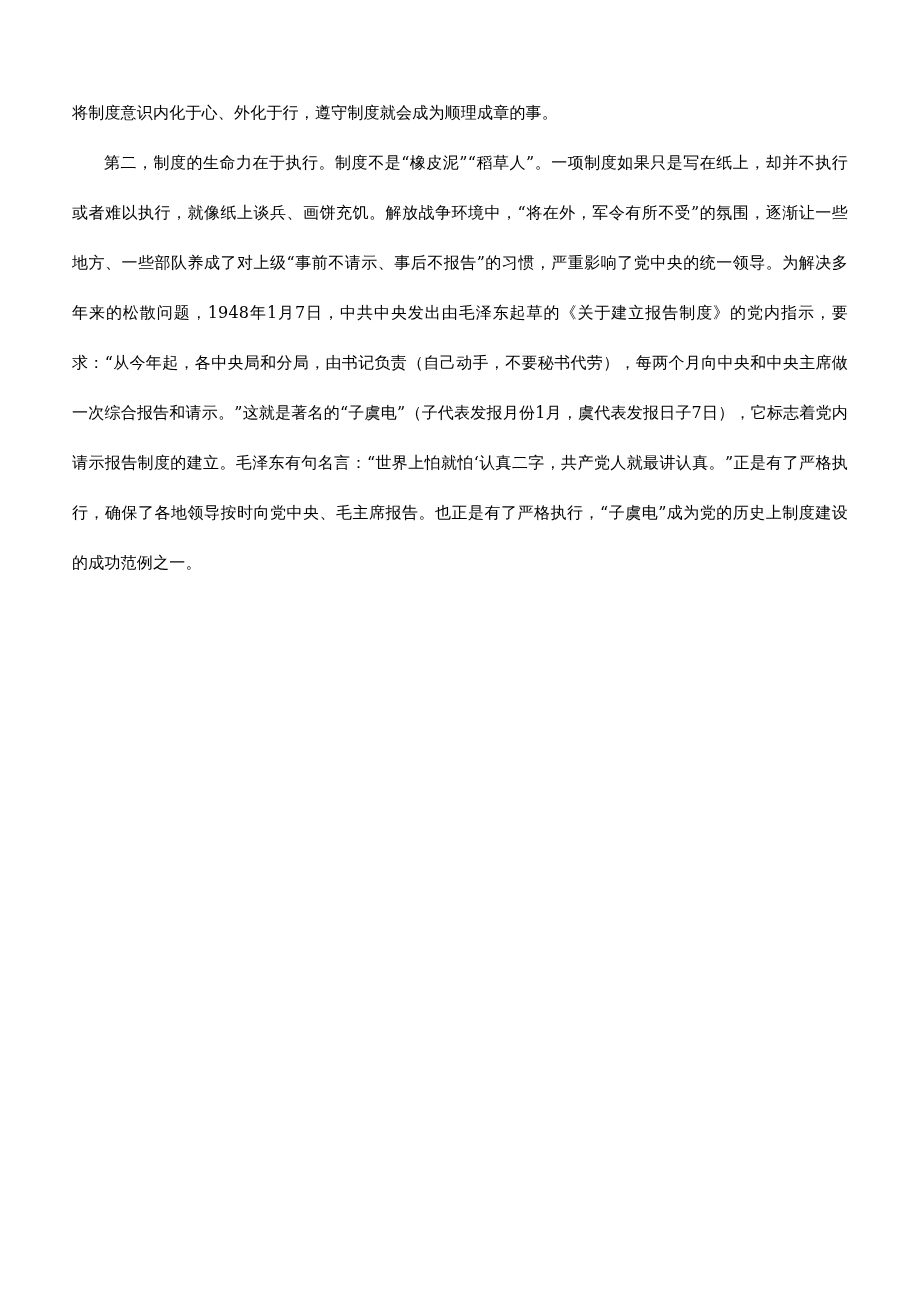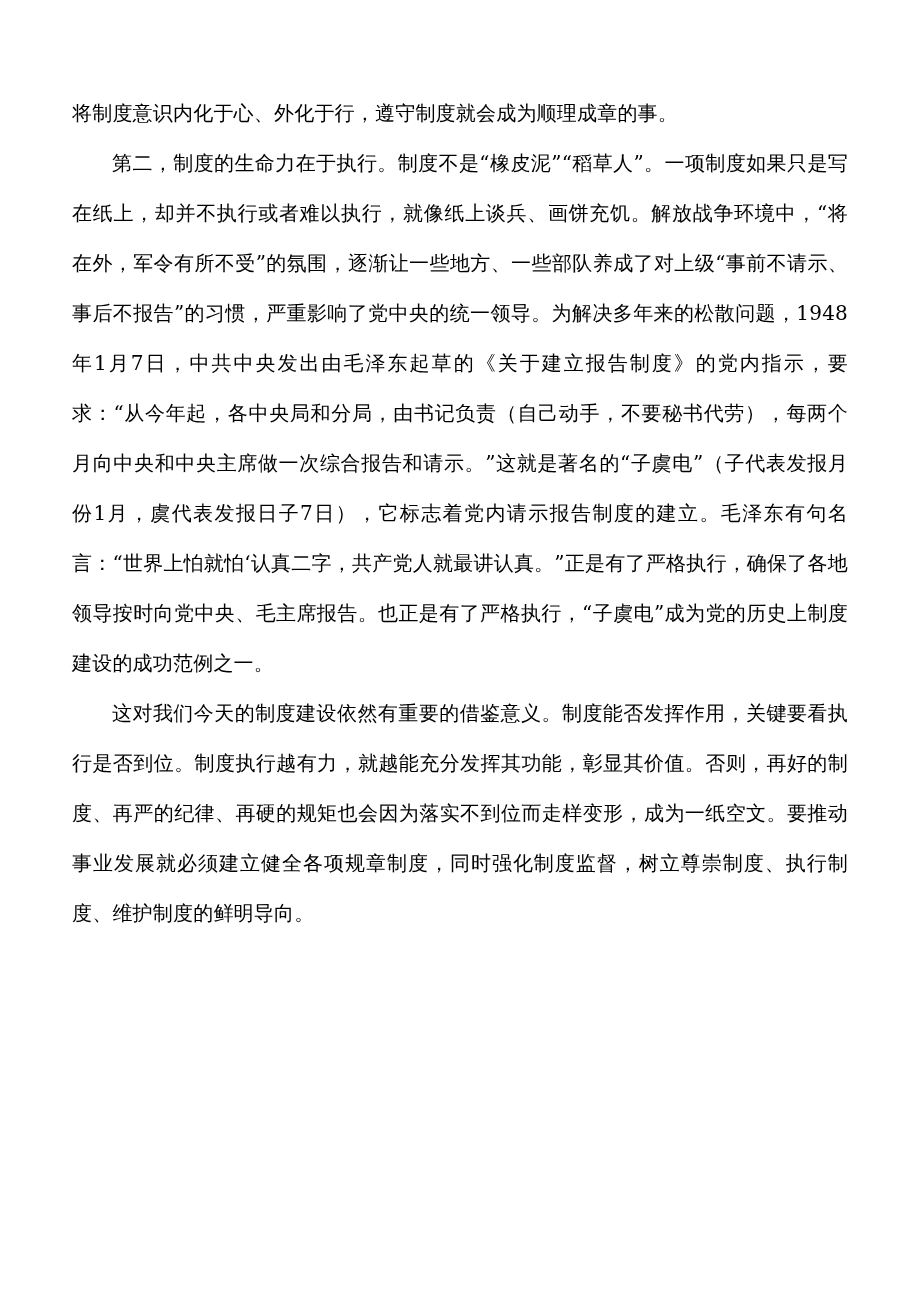--- a/index.html
+++ b/index.html
@@ -16,36 +16,35 @@
   }
   .page {
     position: relative;
     width: 920px;
     height: 1301px;
     box-sizing: border-box;
     padding: 88px 72px 60px 72px;
     background: #ffffff;
   }
   .doc-body {
-    font-size: 20px;
+    font-size: 16px;
     line-height: 50px;
     text-align: justify;
     text-justify: inter-ideograph;
     letter-spacing: 0.2px;
   }
   .para {
     margin: 0;
     text-indent: 2em;
   }
   .para.cont {
     text-indent: 0;
   }
 </style>
 </head>
 <body>
 
 <div class="page">
   <div class="doc-body">
     <p class="para cont">将制度意识内化于心、外化于行，遵守制度就会成为顺理成章的事。</p>
     <p class="para">第二，制度的生命力在于执行。制度不是“橡皮泥”“稻草人”。一项制度如果只是写在纸上，却并不执行或者难以执行，就像纸上谈兵、画饼充饥。解放战争环境中，“将在外，军令有所不受”的氛围，逐渐让一些地方、一些部队养成了对上级“事前不请示、事后不报告”的习惯，严重影响了党中央的统一领导。为解决多年来的松散问题，1948年1月7日，中共中央发出由毛泽东起草的《关于建立报告制度》的党内指示，要求：“从今年起，各中央局和分局，由书记负责（自己动手，不要秘书代劳），每两个月向中央和中央主席做一次综合报告和请示。”这就是著名的“子虞电”（子代表发报月份1月，虞代表发报日子7日），它标志着党内请示报告制度的建立。毛泽东有句名言：“世界上怕就怕‘认真二字，共产党人就最讲认真。”正是有了严格执行，确保了各地领导按时向党中央、毛主席报告。也正是有了严格执行，“子虞电”成为党的历史上制度建设的成功范例之一。</p>
-    <p class="para">这对我们今天的制度建设依然有重要的借鉴意义。制度能否发挥作用，关键要看执行是否到位。制度执行越有力，就越能充分发挥其功能，彰显其价值。否则，再好的制度、再严的纪律、再硬的规矩也会因为落实不到位而走样变形，成为一纸空文。要推动事业发展就必须建立健全各项规章制度，同时强化制度监督，树立尊崇制度、执行制度、维护制度的鲜明导向。</p>
   </div>
 </div>
 
 </body></html>

